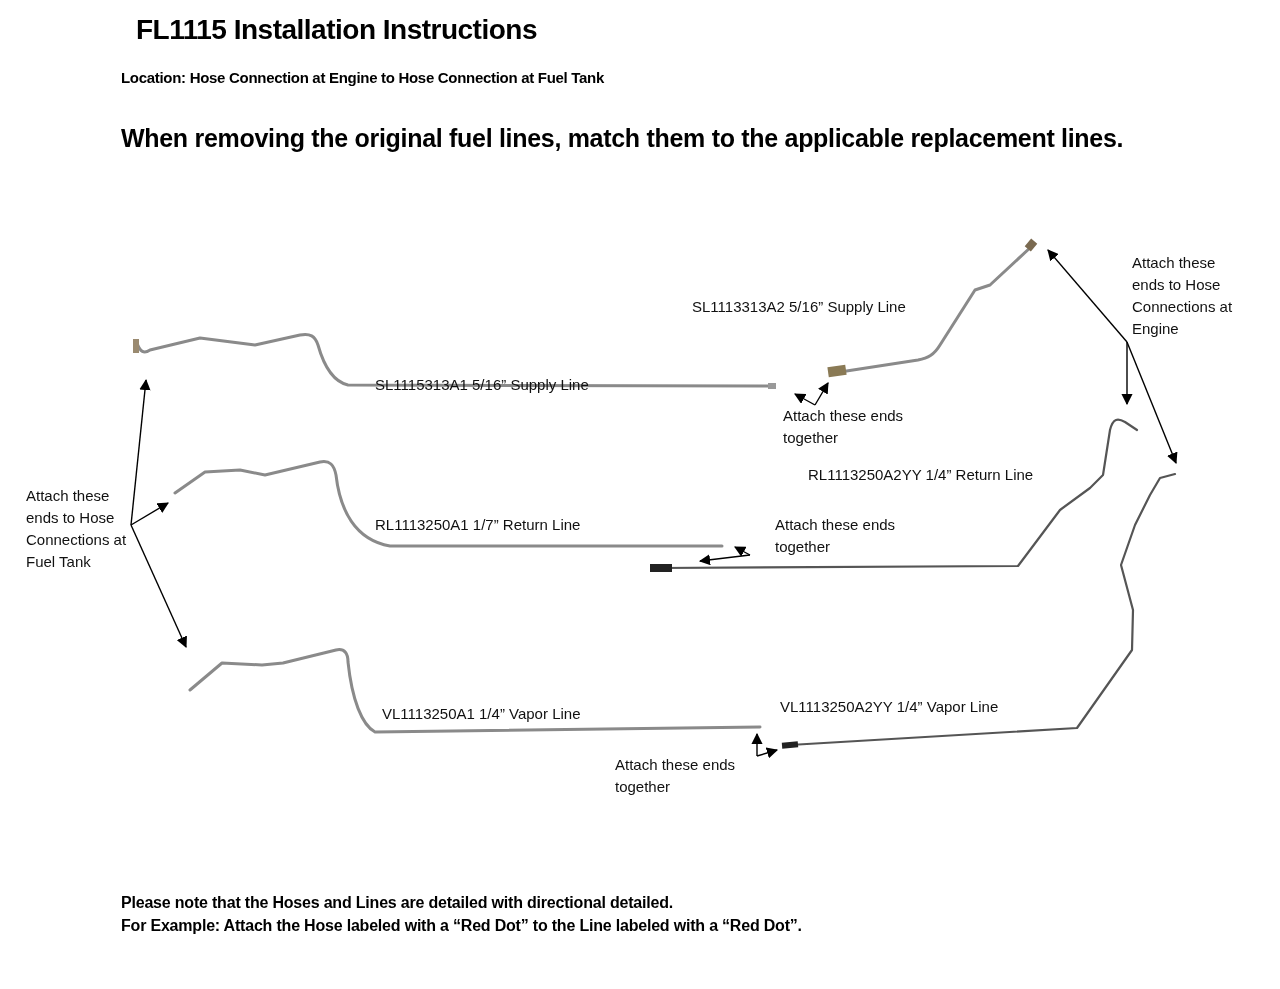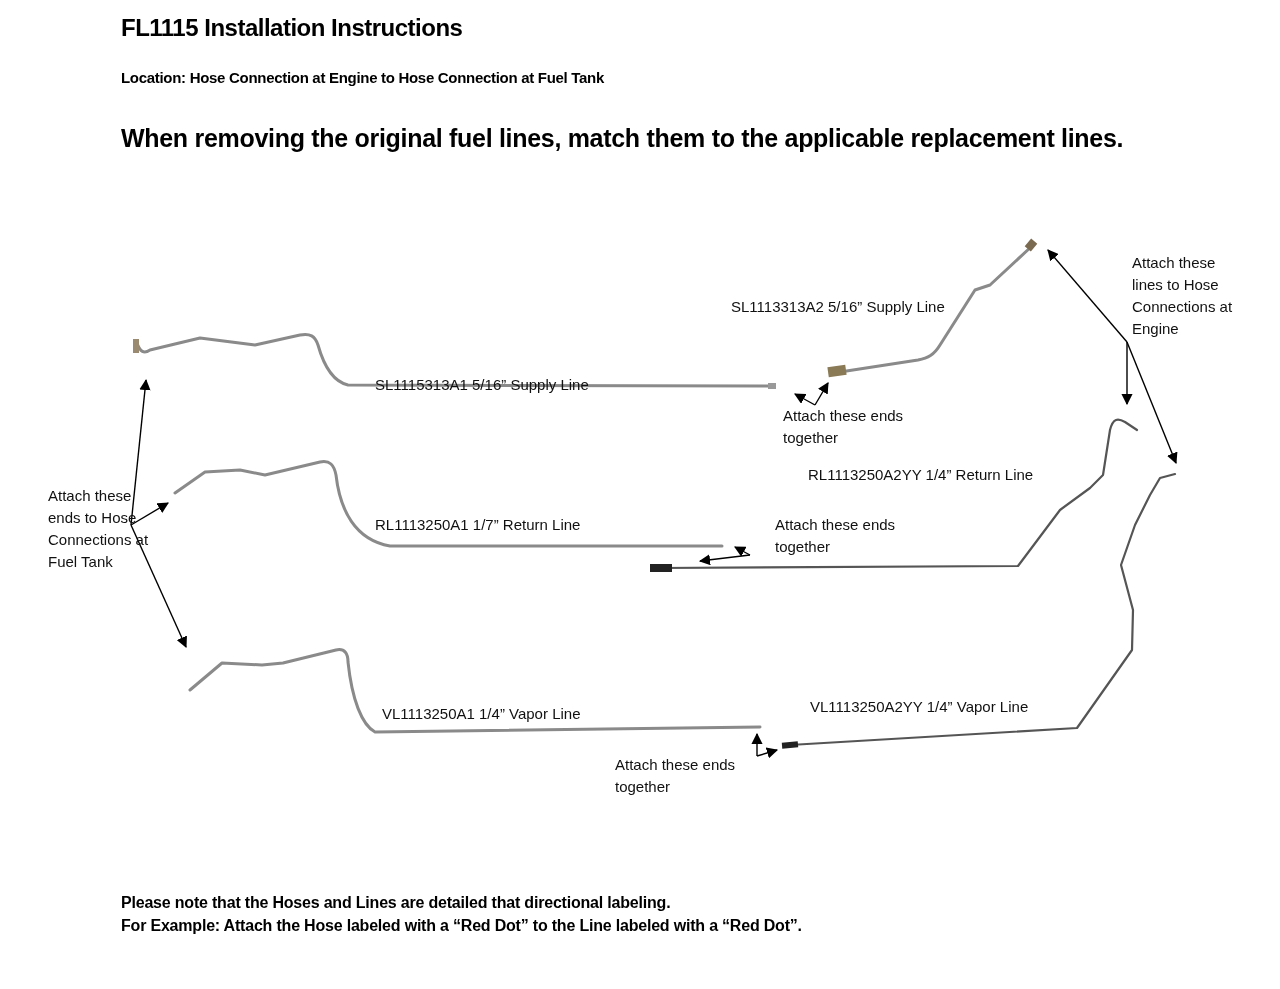--- a/index.html
+++ b/index.html
@@ -1,18 +1,18 @@
 <!DOCTYPE html>
 <html><head>
 <meta charset="utf-8">
 <style>
   html, body { margin: 0; padding: 0; background: #ffffff; }
   body { width: 1280px; height: 989px; position: relative; overflow: hidden; font-family: "Liberation Sans", sans-serif; color: #000; }
   .abs { position: absolute; white-space: nowrap; }
-  .title { left: 121px; top: 14px; font-size: 24px; font-weight: bold; letter-spacing: -0.5px; }
+  .title { left: 136px; top: 14px; font-size: 28px; font-weight: bold; letter-spacing: -0.5px; }
   .subtitle { left: 121px; top: 69px; font-size: 15px; font-weight: bold; letter-spacing: -0.3px; }
   .instruction { left: 121px; top: 124px; font-size: 25px; font-weight: bold; letter-spacing: -0.3px; }
   .label { font-size: 15px; color: #111; }
   .note { font-size: 16px; font-weight: bold; letter-spacing: -0.2px; }
   .multiline { white-space: normal; line-height: 22px; }
   svg.diagram { position: absolute; left: 0; top: 0; }
   .line-tube { fill: none; stroke: #8a8a8a; stroke-width: 3; stroke-linejoin: round; stroke-linecap: round; }
   .line-tube-dark { fill: none; stroke: #555; stroke-width: 2.2; stroke-linejoin: round; stroke-linecap: round; }
   .arrow { stroke: #000; stroke-width: 1.4; fill: none; }
 </style>
@@ -82,26 +82,26 @@
     <line class="arrow" x1="750" y1="555" x2="700" y2="561" marker-end="url(#ah)"></line>
   </g>
 
   <g>
     <line class="arrow" x1="757" y1="756" x2="757" y2="734" marker-end="url(#ah)"></line>
     <line class="arrow" x1="757" y1="756" x2="777" y2="750" marker-end="url(#ah)"></line>
   </g>
 </svg>
 
 <div class="abs label" style="left:375px; top:376px;">SL1115313A1 5/16” Supply Line</div>
-<div class="abs label" style="left:731px; top:298px;">SL1113313A2 5/16” Supply Line</div>
+<div class="abs label" style="left:692px; top:298px;">SL1113313A2 5/16” Supply Line</div>
 <div class="abs label" style="left:375px; top:516px;">RL1113250A1 1/7” Return Line</div>
 <div class="abs label" style="left:808px; top:466px;">RL1113250A2YY 1/4” Return Line</div>
 <div class="abs label" style="left:382px; top:705px;">VL1113250A1 1/4” Vapor Line</div>
-<div class="abs label" style="left:810px; top:698px;">VL1113250A2YY 1/4” Vapor Line</div>
+<div class="abs label" style="left:780px; top:698px;">VL1113250A2YY 1/4” Vapor Line</div>
 
-<div class="abs label multiline" style="left:26px; top:485px; width:112px;margin-left:22px;">Attach these ends to Hose Connections at Fuel Tank</div>
-<div class="abs label multiline" style="left:1132px; top:252px; width:112px;">Attach these lines to Hose Connections at Engine</div>
+<div class="abs label multiline" style="left:26px; top:485px; width:112px;">Attach these ends to Hose Connections at Fuel Tank</div>
+<div class="abs label multiline" style="left:1132px; top:252px; width:112px;">Attach these ends to Hose Connections at Engine</div>
 <div class="abs label multiline" style="left:783px; top:405px; width:140px;">Attach these ends together</div>
 <div class="abs label multiline" style="left:775px; top:514px; width:140px;">Attach these ends together</div>
 <div class="abs label multiline" style="left:615px; top:754px; width:140px;">Attach these ends together</div>
 
-<div class="abs note" style="left:121px; top:894px;">Please note that the Hoses and Lines are detailed that directional labeling.</div>
+<div class="abs note" style="left:121px; top:894px;">Please note that the Hoses and Lines are detailed with directional detailed.</div>
 <div class="abs note" style="left:121px; top:917px;text-align:center;">For Example: Attach the Hose labeled with a “Red Dot” to the Line labeled with a “Red Dot”.</div>
 
 </body></html>

